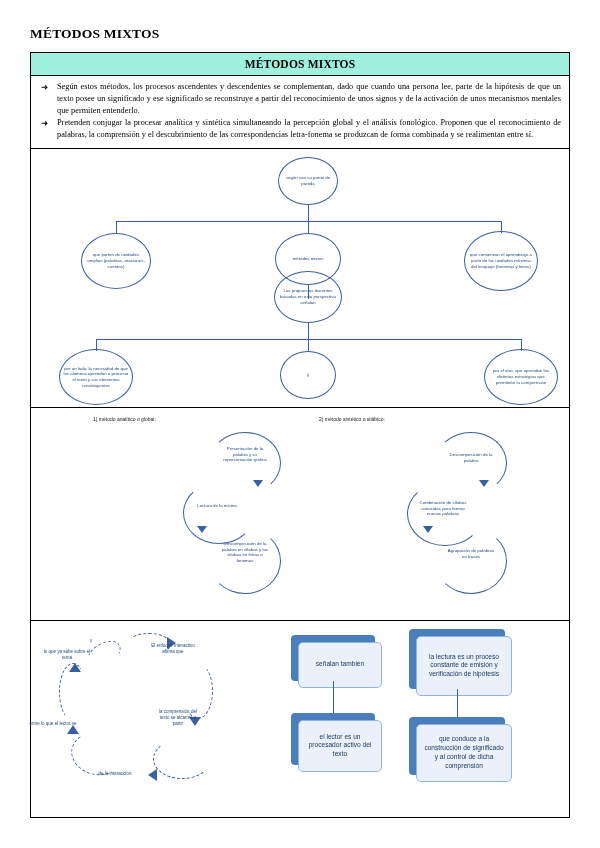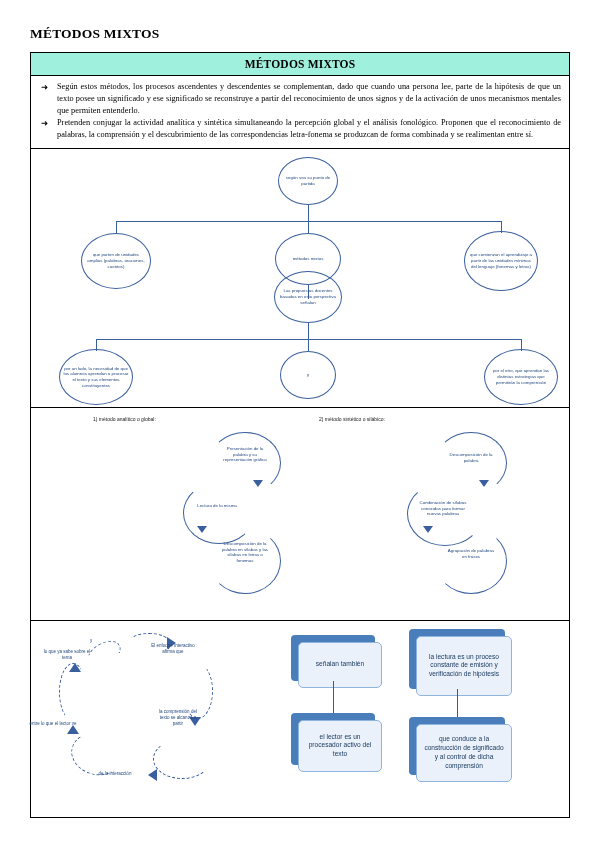--- a/index.html
+++ b/index.html
@@ -149,21 +149,21 @@
       </tr>
       <tr>
         <td class="body-cell">
           <ul class="bullets">
             <li>
               <span class="arw">➜</span>
               <span>Según estos métodos, los procesos ascendentes y descendentes se complementan, dado que cuando una persona lee, parte de la hipótesis de que un texto posee un significado y ese significado se reconstruye a partir del reconocimiento de unos signos y de la activación de unos mecanismos mentales que permiten entenderlo.</span>
             </li>
             <li>
               <span class="arw">➜</span>
-              <span>Pretenden conjugar la actividad analítica y sintética simultaneando la percepción global y el análisis fonológico. Proponen que el reconocimiento de palabras, la comprensión y el descubrimiento de las correspondencias letra-fonema se produzcan de forma combinada y se realimentan entre sí.</span>
+              <span>Pretenden conjugar la procesar analítica y sintética simultaneando la percepción global y el análisis fonológico. Proponen que el reconocimiento de palabras, la comprensión y el descubrimiento de las correspondencias letra-fonema se produzcan de forma combinada y se realimentan entre sí.</span>
             </li>
           </ul>
         </td>
       </tr>
 
       <tr>
         <td>
           <div class="diagram d1">
 
             <div class="node-circle" style="left:247px;top:8px;width:60px;height:48px;">según sea su punto de partida</div>

